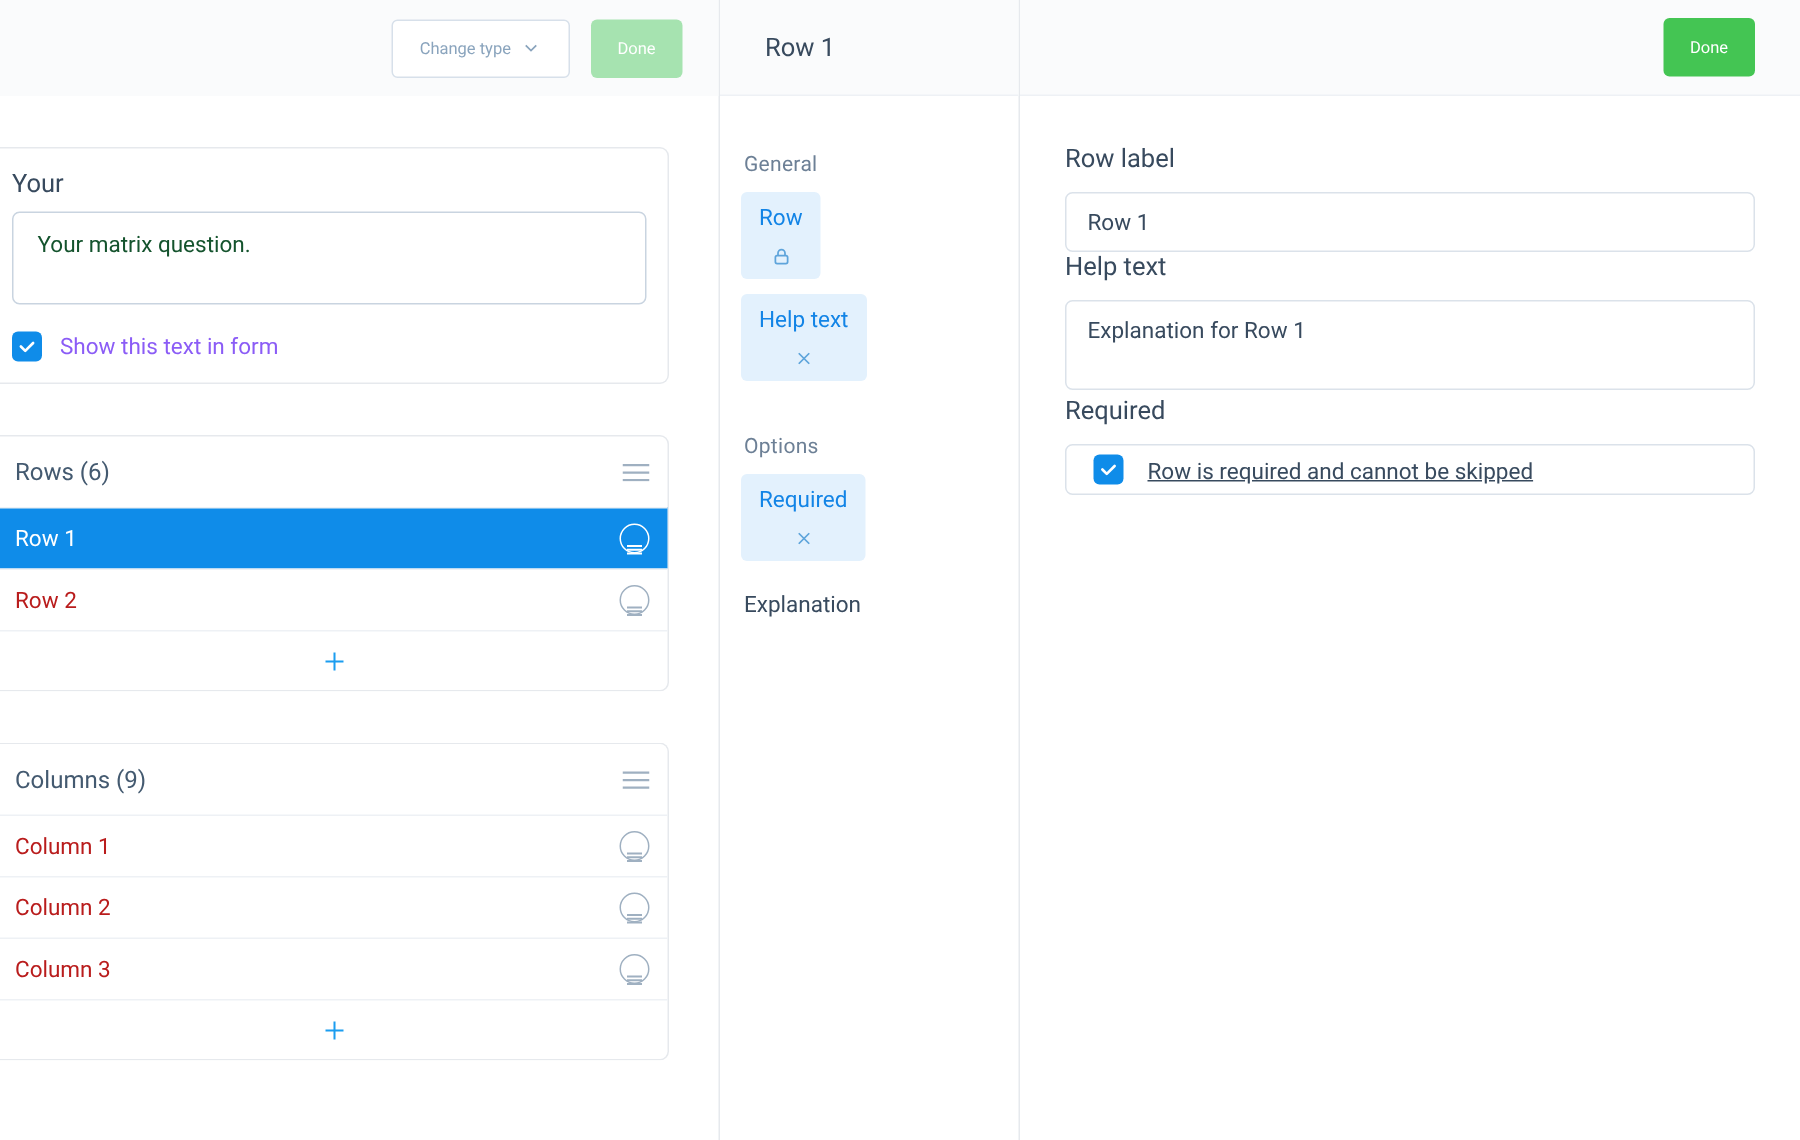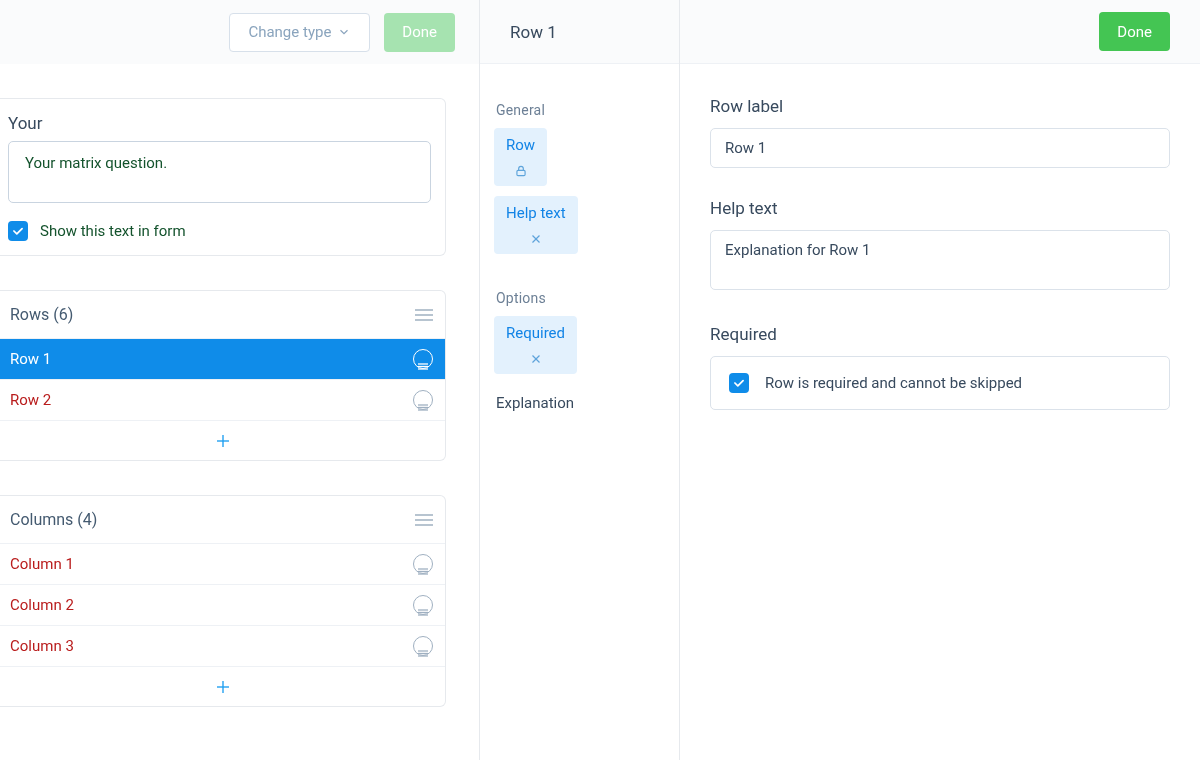--- a/index.html
+++ b/index.html
@@ -12,21 +12,21 @@
   .app { display: flex; width: 1200px; height: 760px; overflow: hidden; }
   
   .left-col { width: 480px; flex-shrink: 0; display: flex; flex-direction: column; border-right: 1px solid #e6e9ed; }
   .left-head {
     height: 64px; background: #fafbfc; display: flex; align-items: center; justify-content: flex-end;
     padding: 0 24px; gap: 14px;
   }
   .btn {
     display: inline-flex; align-items: center; justify-content: center;
     height: 39px; padding: 0 18px; border-radius: 4px;
-    font-size: 15px; cursor: pointer; user-select: none;
+    font-size: 11px; cursor: pointer; user-select: none;
   }
   .btn-outline {
     border: 1px solid #d7e0ea; color: #8aa4bd; background: #fff;
     gap: 6px;
   }
   .btn-green { background: #44c553; color: #fff; border: none; }
   .btn-green-faded { background: #a6e3b0; color: #fff; border: none; }
   .chevron-down {
     width: 14px; height: 14px;
   }
@@ -47,21 +47,21 @@
     min-height: 62px; padding: 12px 16px;
     color: #14532d;
   }
   .checkbox-row { display: flex; align-items: center; gap: 12px; padding: 8px 14px 14px 8px; }
   .cb {
     width: 20px; height: 20px; border-radius: 4px; display: inline-flex;
     align-items: center; justify-content: center; flex-shrink: 0;
   }
   .cb-checked { background: #0f8ce9; }
   .cb svg { stroke: #fff; }
-  .cb-label { color: #14532d; }
+  .cb-label { color: #8b5cf6; }
 
   .list-section {
     margin-top: 34px;
     border: 1px solid #e6e9ed; border-left: none; border-radius: 0 6px 6px 0;
     max-width: 446px;
   }
   .list-head {
     display: flex; align-items: center; justify-content: space-between;
     padding: 14px 12px 14px 10px; color: #445a70; font-size: 16px;
   }
@@ -120,25 +120,26 @@
     padding: 0 30px; border-bottom: 1px solid #eef1f5;
   }
   .right-body { padding: 32px 30px; }
   .field-label { font-size: 17px; color: #384a5e; margin-bottom: 12px; }
   .input {
     width: 100%; border: 1px solid #dbe2ea; border-radius: 5px;
     padding: 10px 14px; font-size: 15px; color: #384a5e;
     font-family: inherit; outline: none;
   }
   .textarea { min-height: 60px; resize: none; }
-  .field-block { margin-bottom: 30px; }
+  .field-block { }
   .required-box {
     border: 1px solid #dbe2ea; border-radius: 5px;
-    display: flex; align-items: center; gap: 16px;
-    padding: 16px 18px;
+    display: flex; align-items: flex-end; gap: 16px;
+    padding: 6px 18px;
+    text-decoration: underline;
   }
 </style>
 </head>
 <body>
 
 <div class="app">
 
   <div class="left-col">
     <div class="left-head">
       <div class="btn btn-outline">
@@ -203,21 +204,21 @@
         <div class="add-row">
           <svg viewBox="0 0 24 24" width="18" height="18" fill="none" stroke-width="1.8">
               <line x1="12" y1="4" x2="12" y2="20"></line>
               <line x1="4" y1="12" x2="20" y2="12"></line>
             </svg>
         </div>
       </div>
 
       <div class="list-section">
         <div class="list-head">
-          <span>Columns (4)</span>
+          <span>Columns (9)</span>
           <span class="hamb">
             <svg viewBox="0 0 18 12" fill="none" stroke-width="1.5">
                 <line x1="0" y1="1" x2="18" y2="1"></line>
                 <line x1="0" y1="6" x2="18" y2="6"></line>
                 <line x1="0" y1="11" x2="18" y2="11"></line>
               </svg>
           </span>
         </div>
         <div class="list-item">
           <span>Column 1</span>

